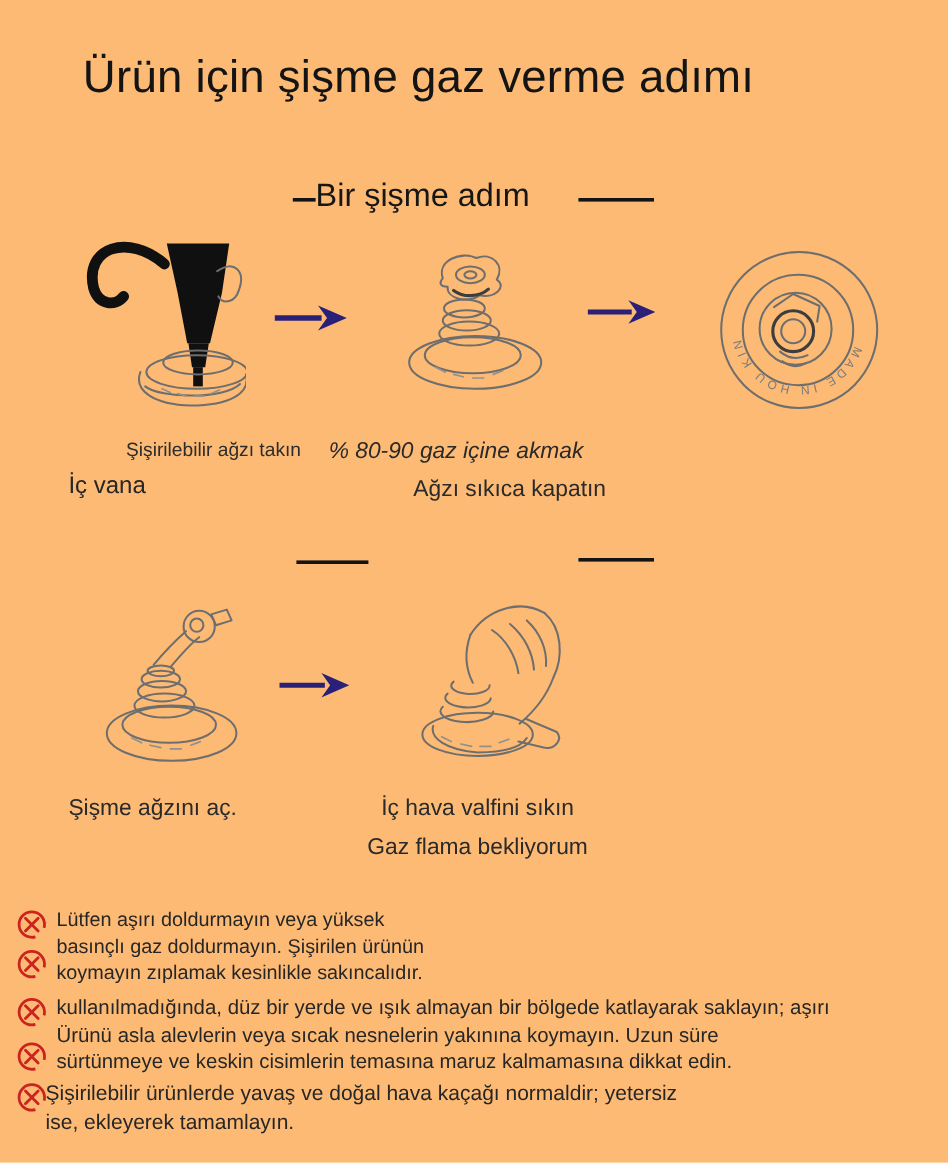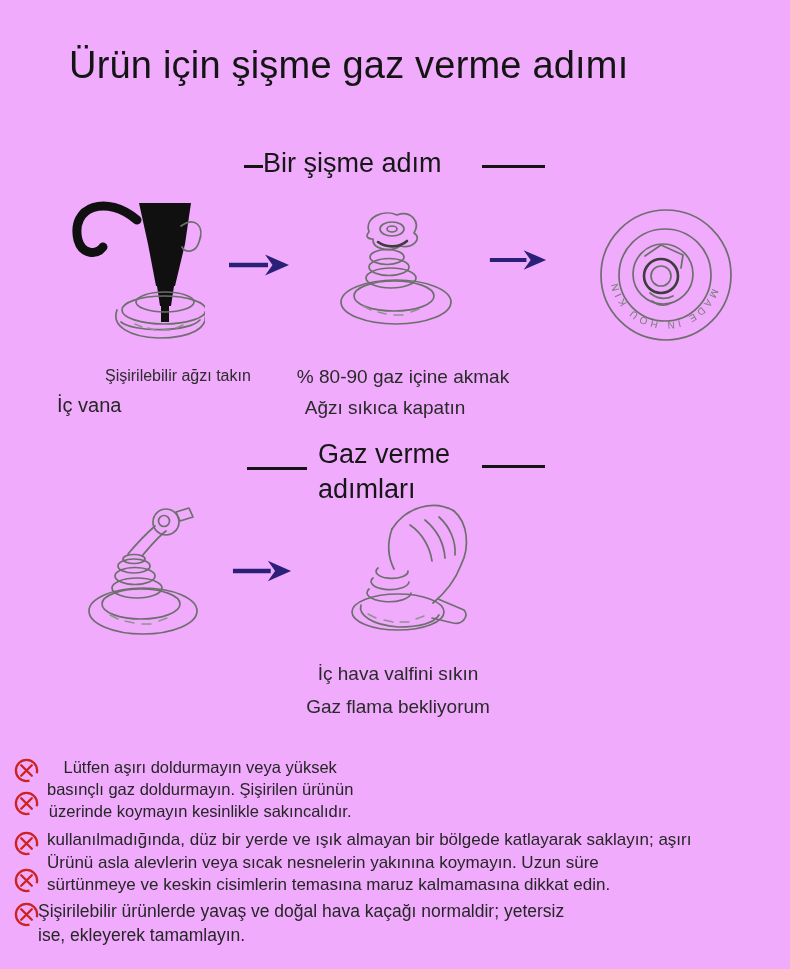--- a/index.html
+++ b/index.html
@@ -1,32 +1,32 @@
 <!DOCTYPE html>
 <html><head>
 <meta charset="utf-8">
 <style>
   html,body { margin:0; padding:0; background:#ffffff; }
   .page {
-    position:relative; width:790px; height:969px; background:#f0abfc;
+    position:relative; width:790px; height:969px; background:#fdba74;
     font-family:"Liberation Sans","DejaVu Sans",sans-serif; color:#1e1e1e;
     overflow:hidden;
   }
   .abs { position:absolute; white-space:nowrap; }
   .title { left:69px; top:44px; font-size:38px; font-weight:500; letter-spacing:0.2px; color:#141414; }
   .sec-heading { font-size:27px; font-weight:500; color:#161616; }
   .hline { position:absolute; height:3px; background:#141414; }
   .caption-sm { font-size:16px; color:#2c2c2c;margin-left:47px; }
   .caption-lg { font-size:20px; color:#262626; }
   .caption-md { font-size:19px; color:#2a2a2a; }
   .center { text-align:center; }
   .cap3 { font-size:15.5px; line-height:19.5px; color:#2c2c2c; }
   .h2block { font-size:27px; line-height:34.5px; font-weight:500; color:#161616; }
   .warn-line { font-size:17px; line-height:22.5px; color:#262626; }
-  .warn1 .warn-line { font-size:16.5px; line-height:21.8px;text-align:center; }
+  .warn1 .warn-line { font-size:16.5px; line-height:21.8px; }
   .warn3 .warn-line { font-size:17.5px; line-height:23.5px; }
   svg { display:block; }
   .sketch { fill:none; stroke:#6e6e6e; stroke-width:1.7; stroke-linecap:round; stroke-linejoin:round; }
   .sketch-dk { fill:none; stroke:#3d3d3d; stroke-width:2.6; stroke-linecap:round; }
   .sketch-marks { fill:none; stroke:#909090; stroke-width:1.4; stroke-linecap:round; }
 </style>
 </head>
 <body>
 
 <div class="page">
@@ -83,29 +83,25 @@
     <path class="sketch" d="M55 93 q 11 9 23 3 M57 101 q 9 7 19 2"></path>
     <path id="arc-label" d="M 119 80 A 49 49 0 0 1 22 80" fill="none" stroke="none"></path>
     <text font-size="10" fill="#7b7b7b" letter-spacing="3" font-family="Liberation Sans, sans-serif">
       <textPath href="#arc-label" startOffset="6%">MADE IN HOU KING</textPath>
     </text>
   </svg>
 
   <div class="abs caption-sm" style="left:58px; top:367px;">Şişirilebilir ağzı takın</div>
   <div class="abs caption-lg" style="left:57px; top:394px;">İç vana</div>
 
-  <div class="abs caption-md center" style="left:283px; top:366px; width:240px;">% 80-90 gaz içine akmak</div>
-  <div class="abs caption-md center" style="left:265px; top:397px; width:240px;">Ağzı sıkıca kapatın</div>
+  <div class="abs caption-md center" style="left:260px; top:366px; width:240px;font-style:italic;">% 80-90 gaz içine akmak</div>
+  <div class="abs caption-md center" style="left:265px; top:397px; width:240px;text-align:right;">Ağzı sıkıca kapatın</div>
 
 
   <div class="hline" style="left:247px; top:467px; width:60px;"></div>
-  <div class="abs h2block" style="left:318px; top:437px;">
-    <div>Gaz verme</div>
-    <div>adımları</div>
-  </div>
   <div class="hline" style="left:482px; top:465px; width:63px;"></div>
 
   <svg class="abs" style="left:80px; top:505px;" width="128" height="138" viewBox="0 0 128 138">
     <ellipse class="sketch" cx="63" cy="106" rx="54" ry="23"></ellipse>
     <ellipse class="sketch" cx="61" cy="99" rx="39" ry="15"></ellipse>
     <ellipse class="sketch" cx="57" cy="83" rx="25" ry="10"></ellipse>
     <ellipse class="sketch" cx="55" cy="71" rx="20" ry="8.5"></ellipse>
     <ellipse class="sketch" cx="54" cy="61" rx="16" ry="7"></ellipse>
     <ellipse class="sketch" cx="54" cy="54" rx="11" ry="4.5"></ellipse>
     <path class="sketch" d="M62 51 C 72 39, 78 32, 86 26"></path>
@@ -130,35 +126,36 @@
     <path class="sketch" d="M111 20 C 122 30, 128 44, 127 58"></path>
     <path class="sketch" d="M50 71 a16 7 0 1 0 30 3"></path>
     <path class="sketch" d="M45 81 a19 8 0 1 0 36 4"></path>
     <path class="sketch" d="M41 92 a22 9 0 1 0 42 4"></path>
     <ellipse class="sketch" cx="70" cy="115" rx="46" ry="18"></ellipse>
     <path class="sketch" d="M33 108 C 30 118, 44 128, 70 130 C 92 130, 106 126, 111 118"></path>
     <path class="sketch" d="M110 102 L136 113 C 141 119, 135 128, 125 126 L104 121"></path>
     <path class="sketch-marks" d="M40 117 l8 4 M56 123 l9 2 M72 125 l9 0 M88 122 l8 -3"></path>
   </svg>
 
+  <div class="abs caption-md" style="left:57px; top:663px;">Şişme ağzını aç.</div>
   <div class="abs caption-md center" style="left:293px; top:663px; width:210px;">İç hava valfini sıkın</div>
   <div class="abs caption-md center" style="left:293px; top:696px; width:210px;">Gaz flama bekliyorum</div>
 
   <svg class="abs" style="left:13px; top:757px;" width="27" height="27" viewBox="0 0 28 28">
     <circle cx="14" cy="14" r="11" fill="none" stroke-width="2.4" stroke-dasharray="58 11.1" stroke-dashoffset="-14" stroke="#cb2320"></circle>
     <path d="M8.5 8.5 L19.5 19.5 M19.5 8.5 L8.5 19.5" fill="none" stroke-width="2.4" stroke-linecap="round" stroke="#cb2320"></path>
   </svg>
   <svg class="abs" style="left:13px; top:790px;" width="27" height="27" viewBox="0 0 28 28">
     <circle cx="14" cy="14" r="11" fill="none" stroke-width="2.4" stroke-dasharray="58 11.1" stroke-dashoffset="-14" stroke="#cb2320"></circle>
     <path d="M8.5 8.5 L19.5 19.5 M19.5 8.5 L8.5 19.5" fill="none" stroke-width="2.4" stroke-linecap="round" stroke="#cb2320"></path>
   </svg>
   <div class="abs warn1" style="left:47px; top:757px;">
     <div class="warn-line">Lütfen aşırı doldurmayın veya yüksek</div>
     <div class="warn-line">basınçlı gaz doldurmayın. Şişirilen ürünün</div>
-    <div class="warn-line">üzerinde koymayın kesinlikle sakıncalıdır.</div>
+    <div class="warn-line">koymayın zıplamak kesinlikle sakıncalıdır.</div>
   </div>
 
   <svg class="abs" style="left:13px; top:830px;" width="27" height="27" viewBox="0 0 28 28">
     <circle cx="14" cy="14" r="11" fill="none" stroke-width="2.4" stroke-dasharray="58 11.1" stroke-dashoffset="-14" stroke="#cb2320"></circle>
     <path d="M8.5 8.5 L19.5 19.5 M19.5 8.5 L8.5 19.5" fill="none" stroke-width="2.4" stroke-linecap="round" stroke="#cb2320"></path>
   </svg>
   <svg class="abs" style="left:13px; top:867px;" width="27" height="27" viewBox="0 0 28 28">
     <circle cx="14" cy="14" r="11" fill="none" stroke-width="2.4" stroke-dasharray="58 11.1" stroke-dashoffset="-14" stroke="#cb2320"></circle>
     <path d="M8.5 8.5 L19.5 19.5 M19.5 8.5 L8.5 19.5" fill="none" stroke-width="2.4" stroke-linecap="round" stroke="#cb2320"></path>
   </svg>

